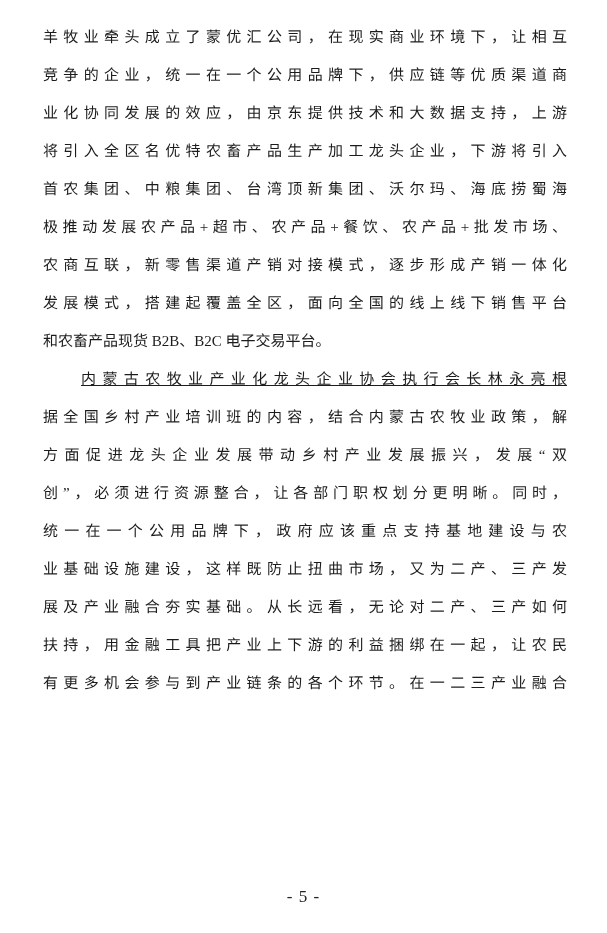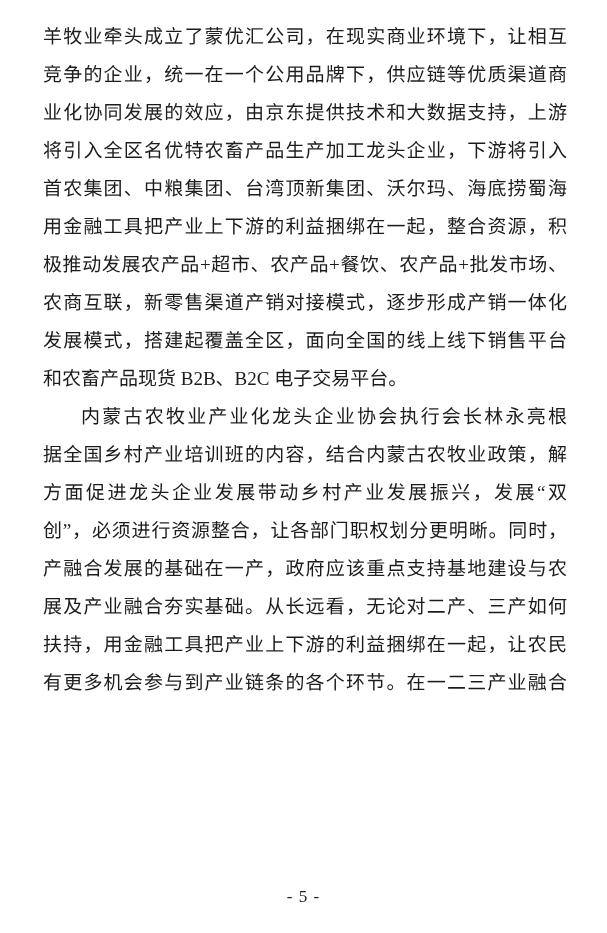--- a/index.html
+++ b/index.html
@@ -21,30 +21,31 @@
     background: #ffffff;
   }
   .text-block {
     position: absolute;
     left: 43px;
     top: 18px;
     width: 524px;
     color: #1c1c1c;
   }
   .line {
-    font-size: 19px;
+    font-size: 15px;
     line-height: 38px;
     height: 38px;
     text-align: justify;
     text-align-last: justify;
     text-justify: inter-character;
     overflow: hidden;
   }
   .line.first-indent {
     text-indent: 38px;
+    text-decoration: underline;
   }
   .line.para-last {
     text-align: left;
     text-align-last: left;
   }
   .footer {
     position: absolute;
     left: 0;
     top: 884px;
     width: 607px;
@@ -61,33 +62,33 @@
 
 <div class="page">
   <div class="text-block">
 
     <div class="paragraph">
       <div class="line">羊牧业牵头成立了蒙优汇公司，在现实商业环境下，让相互</div>
       <div class="line">竞争的企业，统一在一个公用品牌下，供应链等优质渠道商</div>
       <div class="line">业化协同发展的效应，由京东提供技术和大数据支持，上游</div>
       <div class="line">将引入全区名优特农畜产品生产加工龙头企业，下游将引入</div>
       <div class="line">首农集团、中粮集团、台湾顶新集团、沃尔玛、海底捞蜀海</div>
-      <div class="line">用金融工具把产业上下游的利益捆绑在一起，整合资源，积</div>
       <div class="line">极推动发展农产品+超市、农产品+餐饮、农产品+批发市场、</div>
       <div class="line">农商互联，新零售渠道产销对接模式，逐步形成产销一体化</div>
       <div class="line">发展模式，搭建起覆盖全区，面向全国的线上线下销售平台</div>
       <div class="line para-last">和农畜产品现货 B2B、B2C 电子交易平台。</div>
     </div>
 
     <div class="paragraph">
       <div class="line first-indent">内蒙古农牧业产业化龙头企业协会执行会长林永亮根</div>
       <div class="line">据全国乡村产业培训班的内容，结合内蒙古农牧业政策，解</div>
       <div class="line">方面促进龙头企业发展带动乡村产业发展振兴，发展“双</div>
       <div class="line">创”，必须进行资源整合，让各部门职权划分更明晰。同时，</div>
-      <div class="line">产融合发展的基础在一产，政府应该重点支持基地建设与农</div>
+      <div class="line">统一在一个公用品牌下，政府应该重点支持基地建设与农</div>
+      <div class="line">业基础设施建设，这样既防止扭曲市场，又为二产、三产发</div>
       <div class="line">展及产业融合夯实基础。从长远看，无论对二产、三产如何</div>
       <div class="line">扶持，用金融工具把产业上下游的利益捆绑在一起，让农民</div>
       <div class="line">有更多机会参与到产业链条的各个环节。在一二三产业融合</div>
     </div>
 
   </div>
 
   <div class="footer">- 5 -</div>
 </div>
 

